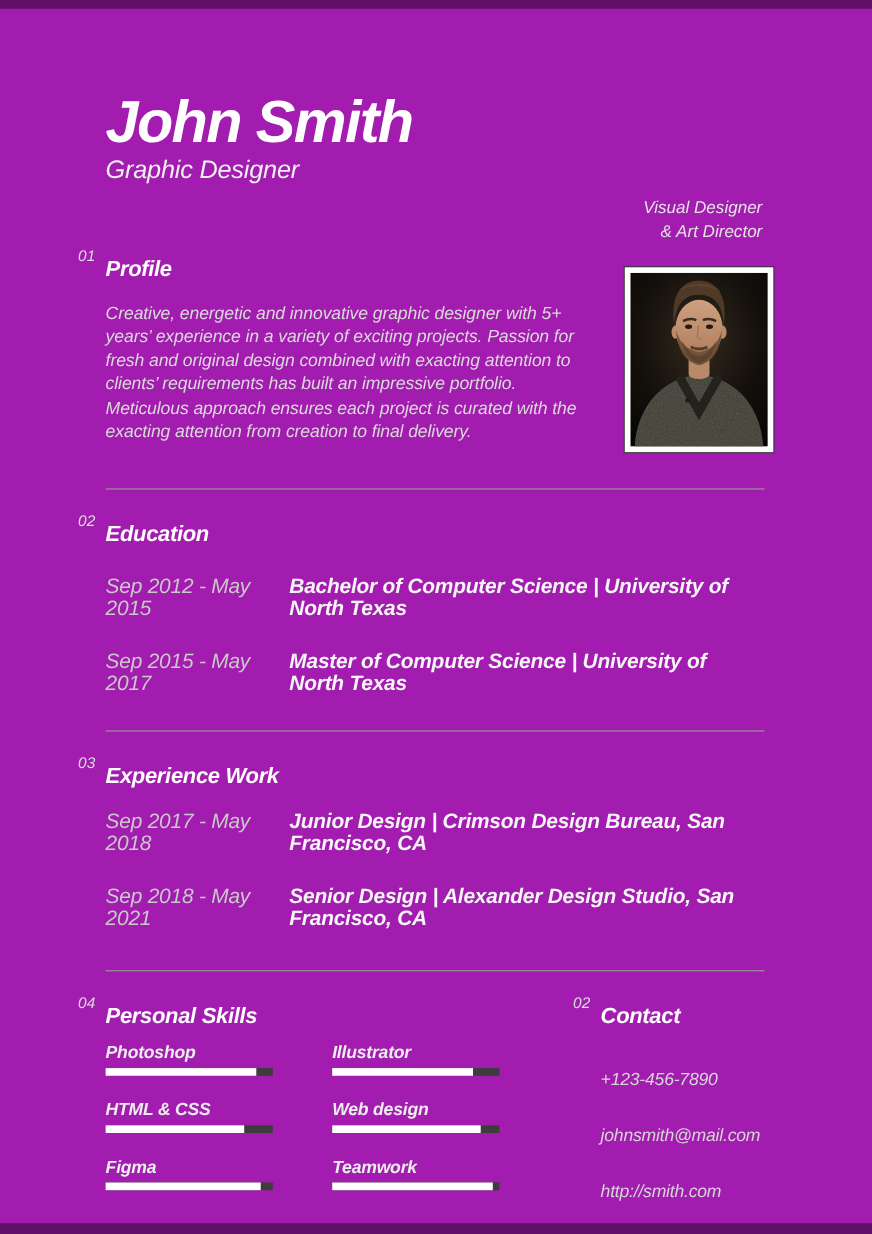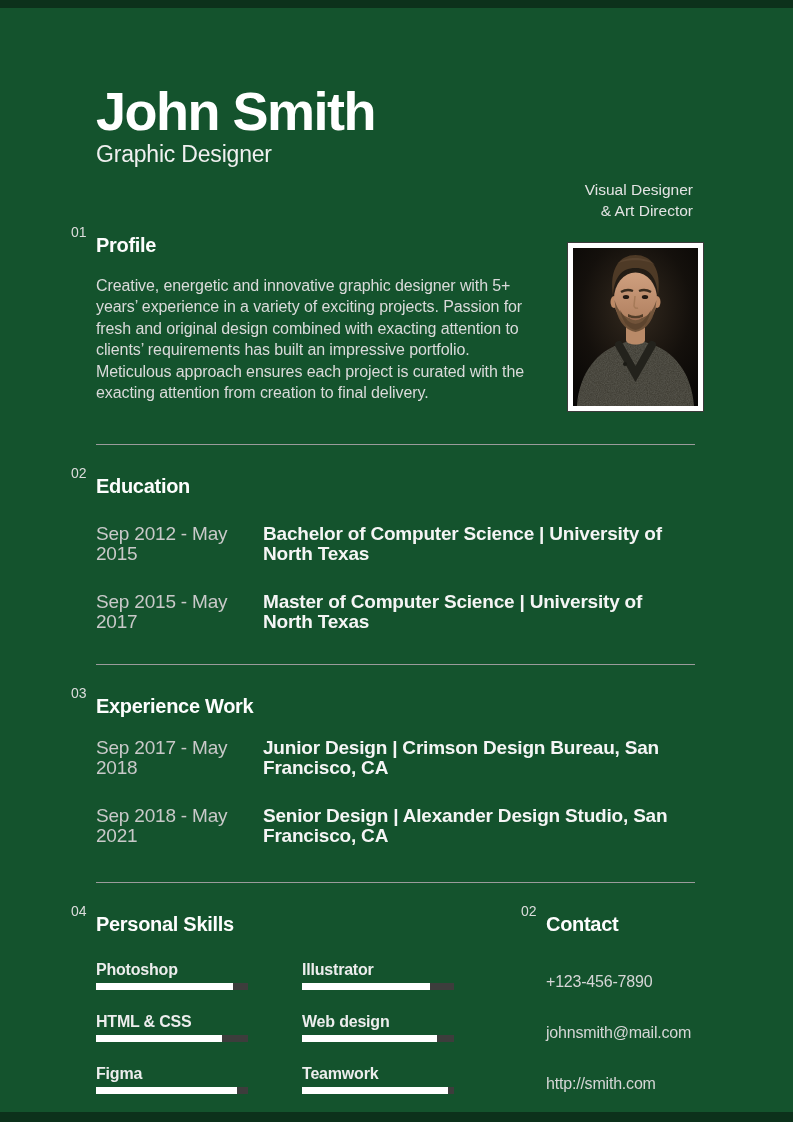--- a/index.html
+++ b/index.html
@@ -3,24 +3,25 @@
 <meta charset="utf-8">
 <style>
   * { margin:0; padding:0; box-sizing:border-box; }
   html,body { background:#151414; }
   body { font-family:"Liberation Sans","DejaVu Sans",sans-serif; }
 
   .page {
     position:relative;
     width:793px; height:1122px;
     margin:0 auto;
-    background:#14532d;
+    background:#a21caf;
     padding:0 98px 0 96px;
     overflow:hidden;
     color:#e6e6e6;
+    font-style:italic;
   }
   .page::before, .page::after {
     content:""; position:absolute; left:0; width:100%; height:8px;
     background:rgba(0,0,0,0.4); pointer-events:none;
   }
   .page::before { top:0; }
   .page::after { bottom:0; height:10px; }
 
   
   .name {
@@ -72,21 +73,21 @@
   .row-exp-first { margin-top:16px; }
   .dates { width:147px; flex:0 0 147px; color:#c9c9c9; font-weight:400; letter-spacing:-0.2px; }
   .desc { flex:1; padding-left:20px; color:#f5f5f5; font-weight:700; letter-spacing:-0.2px; }
 
   
   .bottom { display:flex; margin-top:26px; }
   .skills-col { width:360px; flex:0 0 360px; }
   .contact-col { margin-left:90px; width:160px; }
 
   .skills-grid {
-    margin-top:20px;
+    margin-top:8px;
     display:grid; grid-template-columns:152px 152px;
     column-gap:54px; row-gap:22px;
   }
   .skill-label { font-size:16px; line-height:20px; font-weight:700; color:#ededed; letter-spacing:-0.2px; }
   .bar-track { margin-top:3px; width:152px; height:7px; background:#3d3d3c; }
   .bar-fill { height:100%; background:#ffffff; }
 
   .contact-list { margin-top:32px; }
   .contact-item { font-size:16px; line-height:20px; color:#d6d6d6; margin-bottom:31px; letter-spacing:-0.2px; }
 </style>

